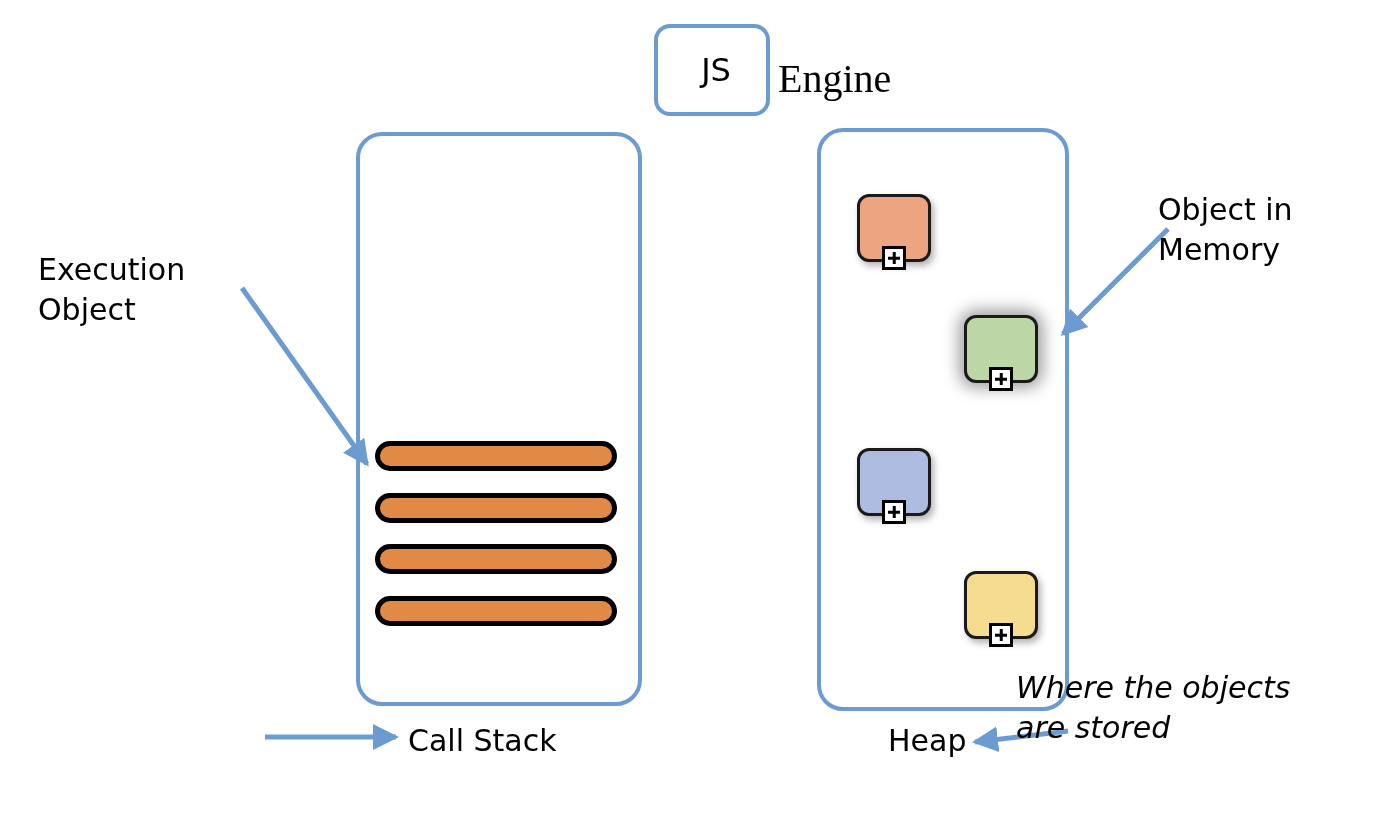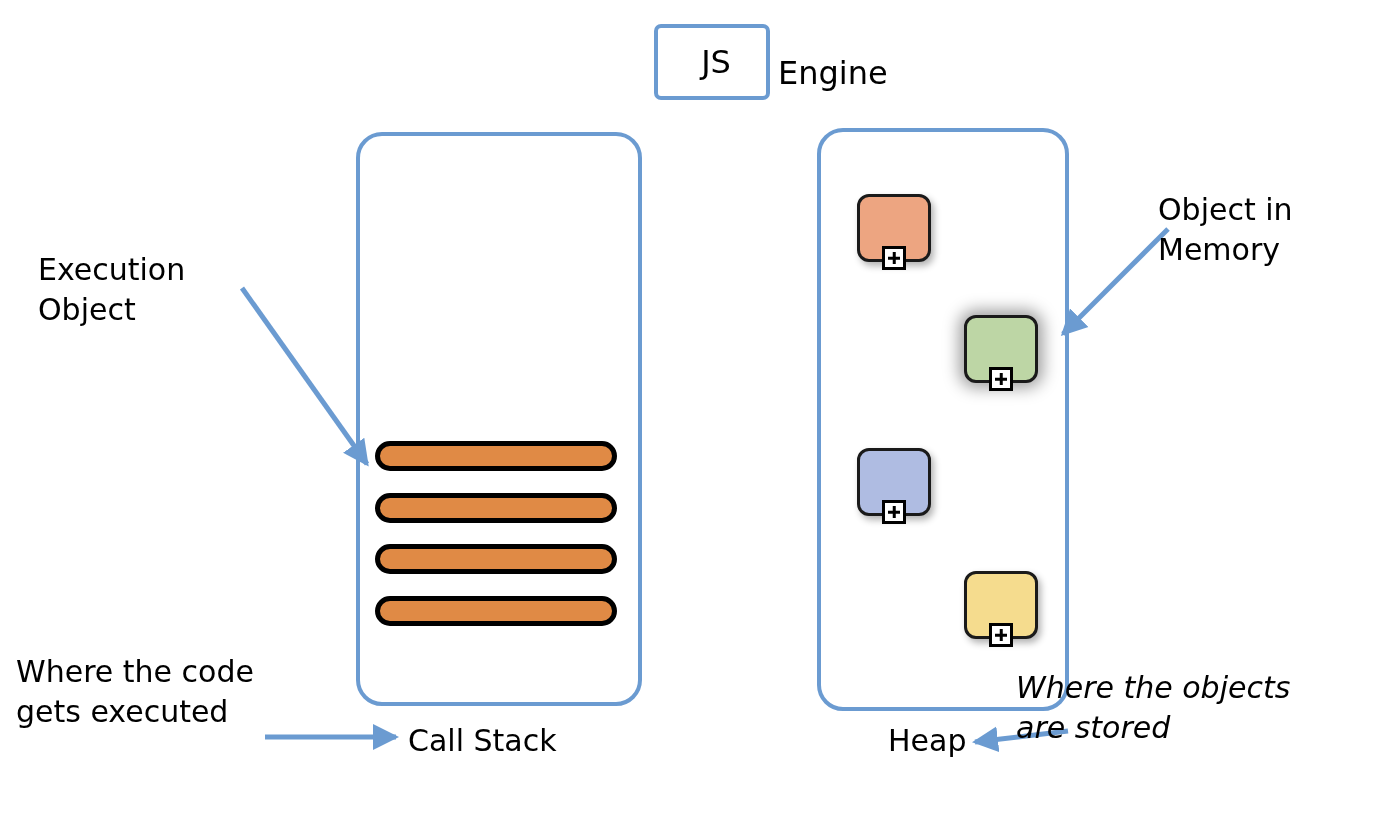--- a/index.html
+++ b/index.html
@@ -29,23 +29,23 @@
     text-align: left;
   }
   .label-left { text-align: left; }
 
   
   #js-box {
     position: absolute;
     left: 654px;
     top: 24px;
     width: 116px;
-    height: 76px;
+    height: 92px;
     border: 4px solid #6B9BD1;
-    border-radius: 7px;
+    border-radius: 16px;
     background: #ffffff;
     box-sizing: border-box;
     padding-left: 20px;
   }
   #js-box-text {
     position: absolute;
     left: 0;
     top: 0;
     width: 100%;
     height: 100%;
@@ -53,21 +53,22 @@
     align-items: center;
     justify-content: center;
     font-size: 32px;
     padding-left: 8px;
     box-sizing: border-box;
   }
   #engine-text {
     position: absolute;
     left: 778px;
     top: 52px;
-    font-size: 32px;
+    font-size: 40px;
+    font-family: Liberation Serif, serif;
   }
 
   
   .container-box {
     position: absolute;
     border: 4px solid #6B9BD1;
     border-radius: 26px;
     background: #ffffff;
     box-sizing: border-box;
   }
@@ -220,22 +221,20 @@
       <line x1="1068" y1="731" x2="975" y2="742" stroke="#6B9BD1" stroke-width="5" marker-end="url(#ah)"></line>
     </g>
   </svg>
 
   <div id="exec-context-label" class="label">Execution
 Object</div>
 
   <div id="object-memory-label" class="label">Object in
 Memory</div>
 
-  <div id="where-code-label" class="label">Where the code
-gets executed</div>
 
   <div id="where-objects-label" class="label">Where the objects
 are stored</div>
 
   <div id="callstack-caption" class="label">Call Stack</div>
 
   <div id="heap-caption" class="label">Heap</div>
 
 </div>
 

